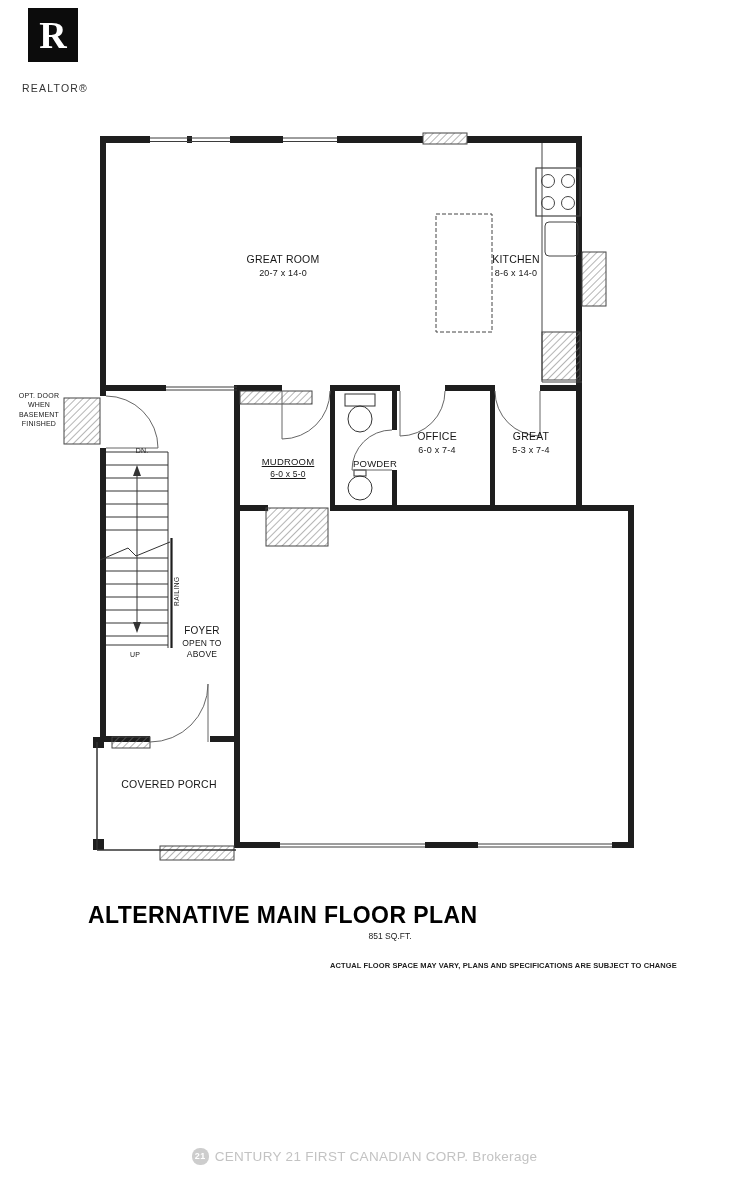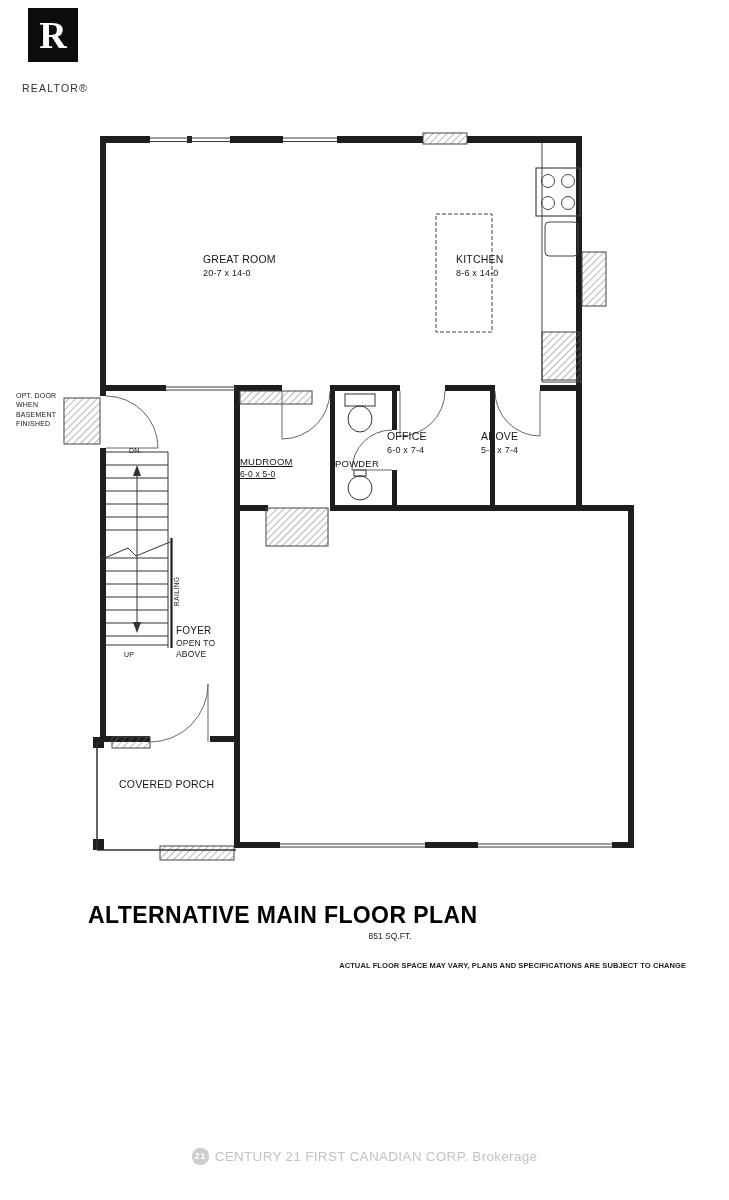--- a/index.html
+++ b/index.html
@@ -13,39 +13,39 @@
     display:flex;align-items:center;justify-content:center;
     color:#fff;font-family:"Liberation Serif",serif;font-size:38px;font-weight:bold;
   }
   .logo-word{
     position:absolute;left:18px;top:82px;width:74px;text-align:center;
     font-size:10.5px;letter-spacing:1.2px;color:#333;font-weight:500;
   }
   
   .plan-svg{position:absolute;left:0;top:0;}
   
-  .label{position:absolute;line-height:1.3;letter-spacing:.2px;color:#161616;}
+  .label{position:absolute;text-align:center;line-height:1.3;letter-spacing:.2px;color:#161616;}
   .rname{font-size:10.5px;display:block;}
   .rdim{font-size:9px;display:block;margin-top:1px;}
   .tiny{font-size:7px;line-height:1.35;}
   .railing-label{
     position:absolute;left:173px;top:556px;height:70px;font-size:6.5px;color:#222;
     writing-mode:vertical-rl;transform:rotate(180deg);letter-spacing:.5px;text-align:center;
   }
   
   .plan-title{
     position:absolute;left:88px;top:902px;font-size:23px;font-weight:700;
     color:#000;letter-spacing:.4px;
   }
   .plan-area{
     position:absolute;left:300px;top:931px;width:180px;text-align:center;
     font-size:8.5px;font-weight:500;color:#222;
   }
   .disclaimer{
-    position:absolute;left:330px;top:961px;width:356px;text-align:right;
+    position:absolute;left:330px;top:961px;width:356px;
     font-size:7.5px;font-weight:bold;color:#222;letter-spacing:.1px;
   }
   .watermark{
     position:absolute;left:0;top:1148px;width:729px;
     display:flex;align-items:center;justify-content:center;gap:6px;
     color:#c3c3c3;font-size:13.5px;letter-spacing:.3px;
   }
   .c21-badge{
     display:inline-block;min-width:17px;height:17px;line-height:17px;border-radius:8px;
     background:#cdcdcd;color:#fff;font-size:9px;font-weight:bold;text-align:center;
@@ -202,21 +202,21 @@
   </div>
   <div class="label" style="left:456px;top:253px;width:120px;">
     <span class="rname">KITCHEN</span>
     <span class="rdim">8-6 x 14-0</span>
   </div>
   <div class="label" style="left:387px;top:430px;width:100px;">
     <span class="rname">OFFICE</span>
     <span class="rdim">6-0 x 7-4</span>
   </div>
   <div class="label" style="left:481px;top:430px;width:100px;">
-    <span class="rname">ABOVE</span>
+    <span class="rname">GREAT</span>
     <span class="rdim">5-3 x 7-4</span>
   </div>
   <div class="label" style="left:240px;top:456px;width:96px;text-decoration:underline;">
     <span class="rname" style="font-size:9.5px;">MUDROOM</span>
     <span class="rdim" style="font-size:8.5px;">6-0 x 5-0</span>
   </div>
   <div class="label" style="left:335px;top:458px;width:80px;">
     <span class="rname" style="font-size:9.5px;">POWDER</span>
   </div>
   <div class="label" style="left:176px;top:624px;width:52px;">

